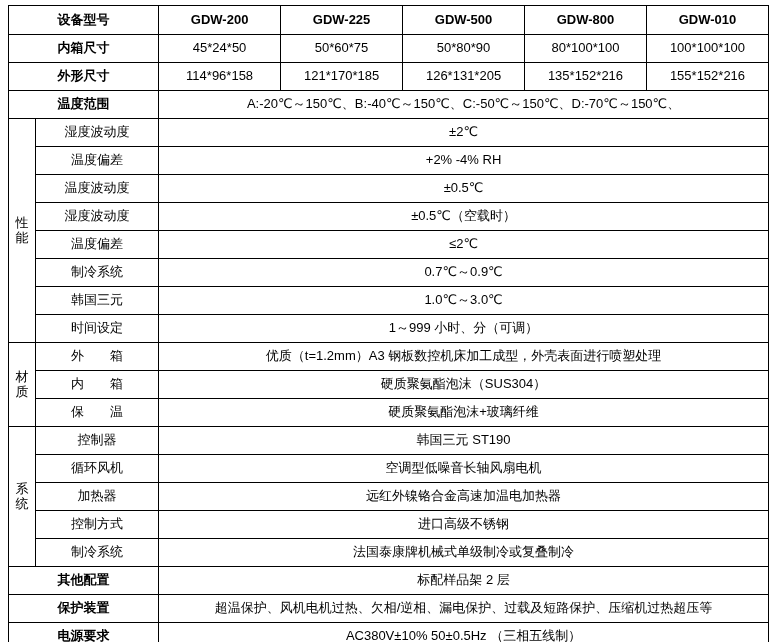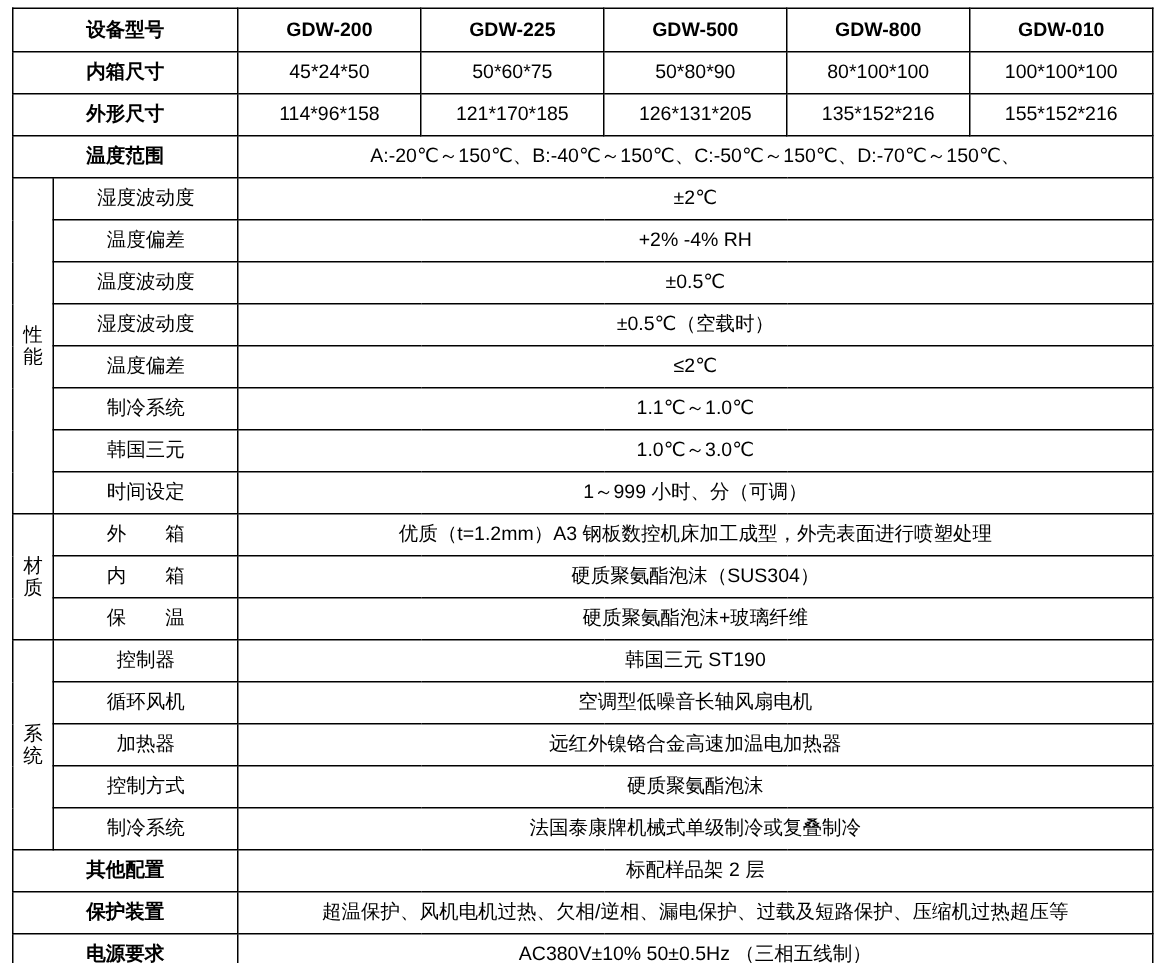--- a/index.html
+++ b/index.html
@@ -125,21 +125,21 @@
       <tr class="r-std">
         <td class="labelcol">湿度波动度</td>
         <td colspan="5">±0.5℃（空载时）</td>
       </tr>
       <tr class="r-std">
         <td class="labelcol">温度偏差</td>
         <td colspan="5">≤2℃</td>
       </tr>
       <tr class="r-std">
         <td class="labelcol">制冷系统</td>
-        <td colspan="5">1.1℃～1.0℃</td>
+        <td colspan="5">0.7℃～0.9℃</td>
       </tr>
       <tr class="r-std">
         <td class="labelcol">韩国三元</td>
         <td colspan="5">1.0℃～3.0℃</td>
       </tr>
       <tr class="r-std">
         <td class="labelcol">时间设定</td>
         <td colspan="5">1～999 小时、分（可调）</td>
       </tr>
 
@@ -171,21 +171,21 @@
       <tr class="r-std">
         <td class="labelcol">循环风机</td>
         <td colspan="5">空调型低噪音长轴风扇电机</td>
       </tr>
       <tr class="r-std">
         <td class="labelcol">加热器</td>
         <td colspan="5">远红外镍铬合金高速加温电加热器</td>
       </tr>
       <tr class="r-std">
         <td class="labelcol">控制方式</td>
-        <td colspan="5">硬质聚氨酯泡沫</td>
+        <td colspan="5">进口高级不锈钢</td>
       </tr>
       <tr class="r-std">
         <td class="labelcol">制冷系统</td>
         <td colspan="5">法国泰康牌机械式单级制冷或复叠制冷</td>
       </tr>
 
       <tr class="r-std">
         <td colspan="2" class="rowlabel">其他配置</td>
         <td colspan="5">标配样品架 2 层</td>
       </tr>

